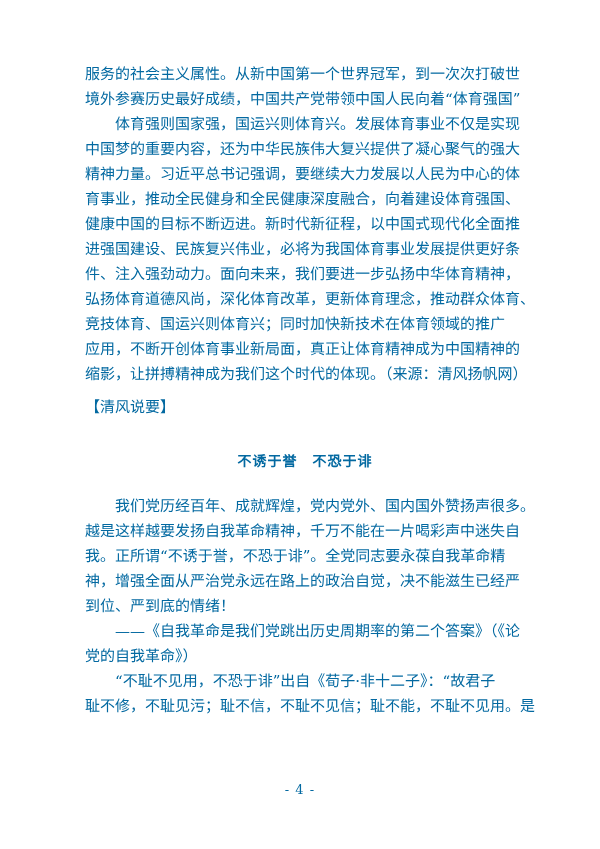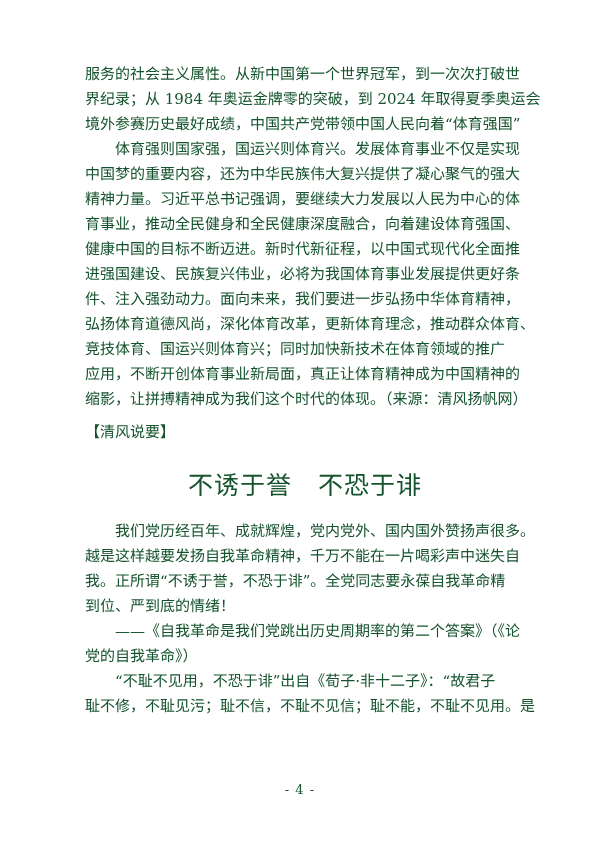--- a/index.html
+++ b/index.html
@@ -27,47 +27,46 @@
     font-size: 15px;
     line-height: 25px;
     white-space: pre;
     letter-spacing: 0;
   }
   
   .block.label { margin-top: 8px; }
   
   .block.heading { margin-top: 26px; }
   .block.heading .line {
-    font-size: 25px;
-    font-weight: normal;
+    font-size: 14px;
+    font-weight: bold;
     line-height: 30px;
     text-align: center;
     letter-spacing: 1px;
   }
   
   .block.body-first { margin-top: 18px; }
   .page-number {
     position: absolute;
     top: 781px;
     left: 0;
     width: 100%;
     text-align: center;
     font-size: 13px;
     line-height: 18px;
     letter-spacing: 1px;
   }
 </style>
 </head>
 <body>
 
-<div class="page" style="background: rgb(255, 255, 255); color: #14532d;">
+<div class="page" style="background: rgb(255, 255, 255); color: #0369a1;">
   <div class="content" id="doc-body">
       <div class="block body">
         <div class="line">服务的社会主义属性。从新中国第一个世界冠军，到一次次打破世</div>
-        <div class="line">界纪录；从 1984 年奥运金牌零的突破，到 2024 年取得夏季奥运会</div>
         <div class="line">境外参赛历史最好成绩，中国共产党带领中国人民向着“体育强国”</div>
       </div>
       <div class="block body">
         <div class="line">　　体育强则国家强，国运兴则体育兴。发展体育事业不仅是实现</div>
         <div class="line">中国梦的重要内容，还为中华民族伟大复兴提供了凝心聚气的强大</div>
         <div class="line">精神力量。习近平总书记强调，要继续大力发展以人民为中心的体</div>
         <div class="line">育事业，推动全民健身和全民健康深度融合，向着建设体育强国、</div>
         <div class="line">健康中国的目标不断迈进。新时代新征程，以中国式现代化全面推</div>
         <div class="line">进强国建设、民族复兴伟业，必将为我国体育事业发展提供更好条</div>
         <div class="line">件、注入强劲动力。面向未来，我们要进一步弘扬中华体育精神，</div>
@@ -79,20 +78,21 @@
       <div class="block label">
         <div class="line">【清风说要】</div>
       </div>
       <div class="block heading">
         <div class="line">不诱于誉　不恐于诽</div>
       </div>
       <div class="block body-first">
         <div class="line">　　我们党历经百年、成就辉煌，党内党外、国内国外赞扬声很多。</div>
         <div class="line">越是这样越要发扬自我革命精神，千万不能在一片喝彩声中迷失自</div>
         <div class="line">我。正所谓“不诱于誉，不恐于诽”。全党同志要永葆自我革命精</div>
+        <div class="line">神，增强全面从严治党永远在路上的政治自觉，决不能滋生已经严</div>
         <div class="line">到位、严到底的情绪！</div>
       </div>
       <div class="block body">
         <div class="line">　　——《自我革命是我们党跳出历史周期率的第二个答案》（《论</div>
         <div class="line">党的自我革命》）</div>
       </div>
       <div class="block body">
         <div class="line">　　“不耻不见用，不恐于诽”出自《荀子·非十二子》：“故君子</div>
         <div class="line">耻不修，不耻见污；耻不信，不耻不见信；耻不能，不耻不见用。是</div>
       </div>

